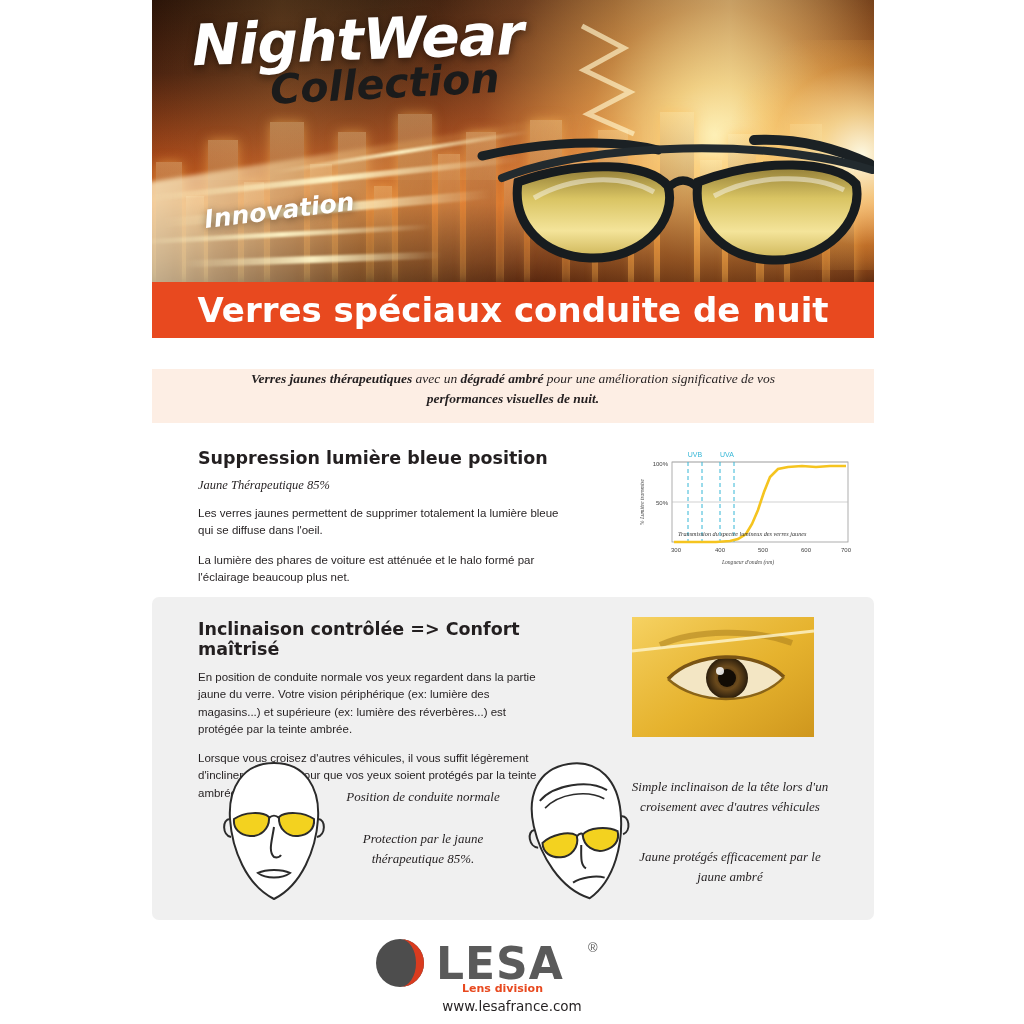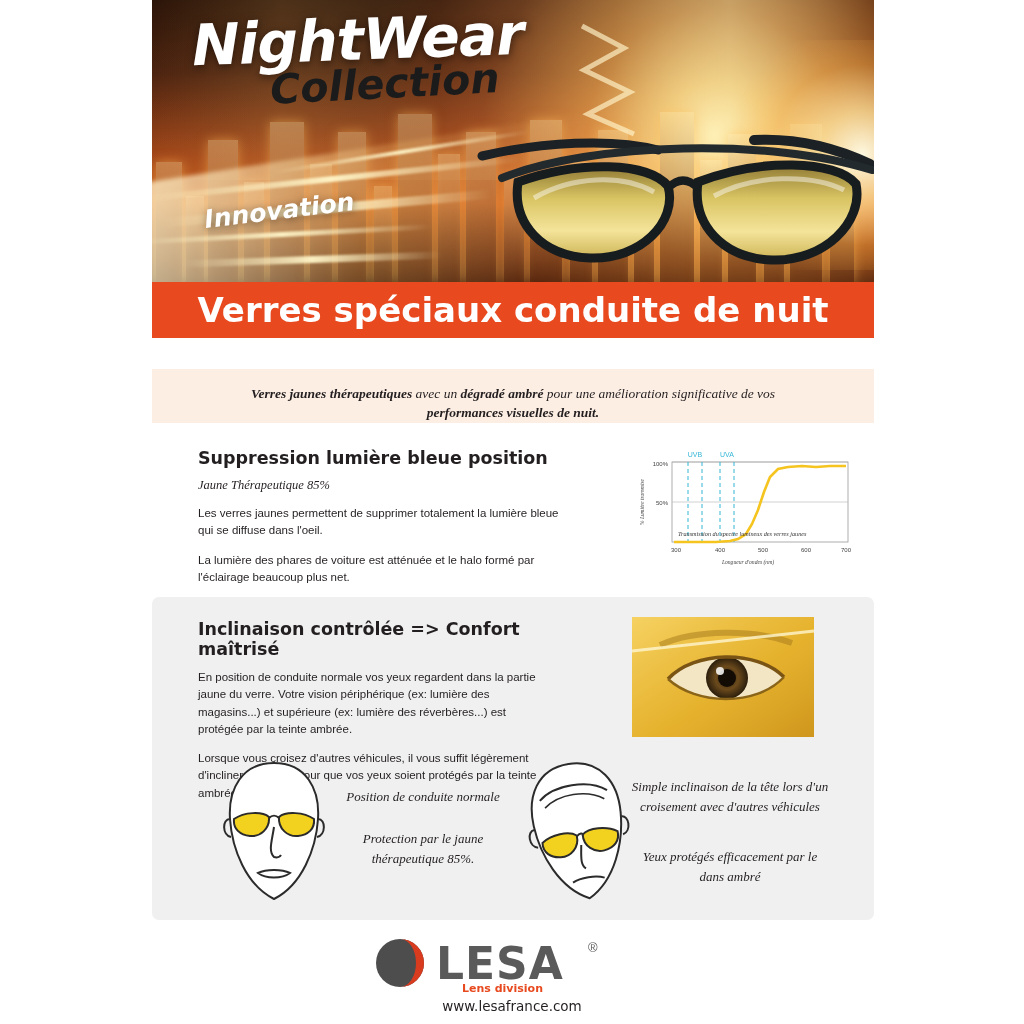--- a/index.html
+++ b/index.html
@@ -133,21 +133,21 @@
     letter-spacing: 0px;
   }
 
   
   .subtitle {
     position: absolute;
     left: 152px; top: 369px;
     width: 722px; height: 54px;
     background: #fdeee4;
     display: flex;
-    align-items: flex-end;
+    align-items: flex-start;
     justify-content: center;
     text-align: center;
   }
   .subtitle p {
     margin: 0;
     font-family: "Liberation Serif", serif;
     font-style: italic;
     font-size: 13.5px;
     line-height: 1.45;
     color: #231f20;
@@ -473,21 +473,21 @@
           <path d="M60,88 C58,100 56,108 61,112" fill="none" stroke="#2b2b2b" stroke-width="2"></path>
           <path d="M46,124 C54,120 70,120 78,124" fill="none" stroke="#2b2b2b" stroke-width="2"></path>
           <path d="M16,66 C8,66 8,82 17,84" fill="none" stroke="#2b2b2b" stroke-width="2"></path>
           <path d="M104,66 C112,66 112,82 103,84" fill="none" stroke="#2b2b2b" stroke-width="2"></path>
         </g>
       </svg>
 
       <div class="face-cap cap1">Position de conduite normale</div>
       <div class="face-cap cap2">Protection par le jaune thérapeutique 85%.</div>
       <div class="face-cap cap3">Simple inclinaison de la tête lors d'un croisement avec d'autres véhicules</div>
-      <div class="face-cap cap4">Yeux protégés efficacement par le dans ambré</div>
+      <div class="face-cap cap4">Jaune protégés efficacement par le jaune ambré</div>
     </div>
   </div>
 
   <div class="footer">
     <div class="logo-wrap">
       <svg width="64" height="54" viewBox="0 0 64 54" style="position:absolute;left:0;top:0;">
         <circle cx="30" cy="27" r="24" fill="#4d4d4d"></circle>
         <path d="M30,3 A24,24 0 0 1 30,51 A16,24 0 0 0 30,3 Z" fill="#d93b1f"></path>
       </svg>
       <div class="logo-lesa">LESA</div>

